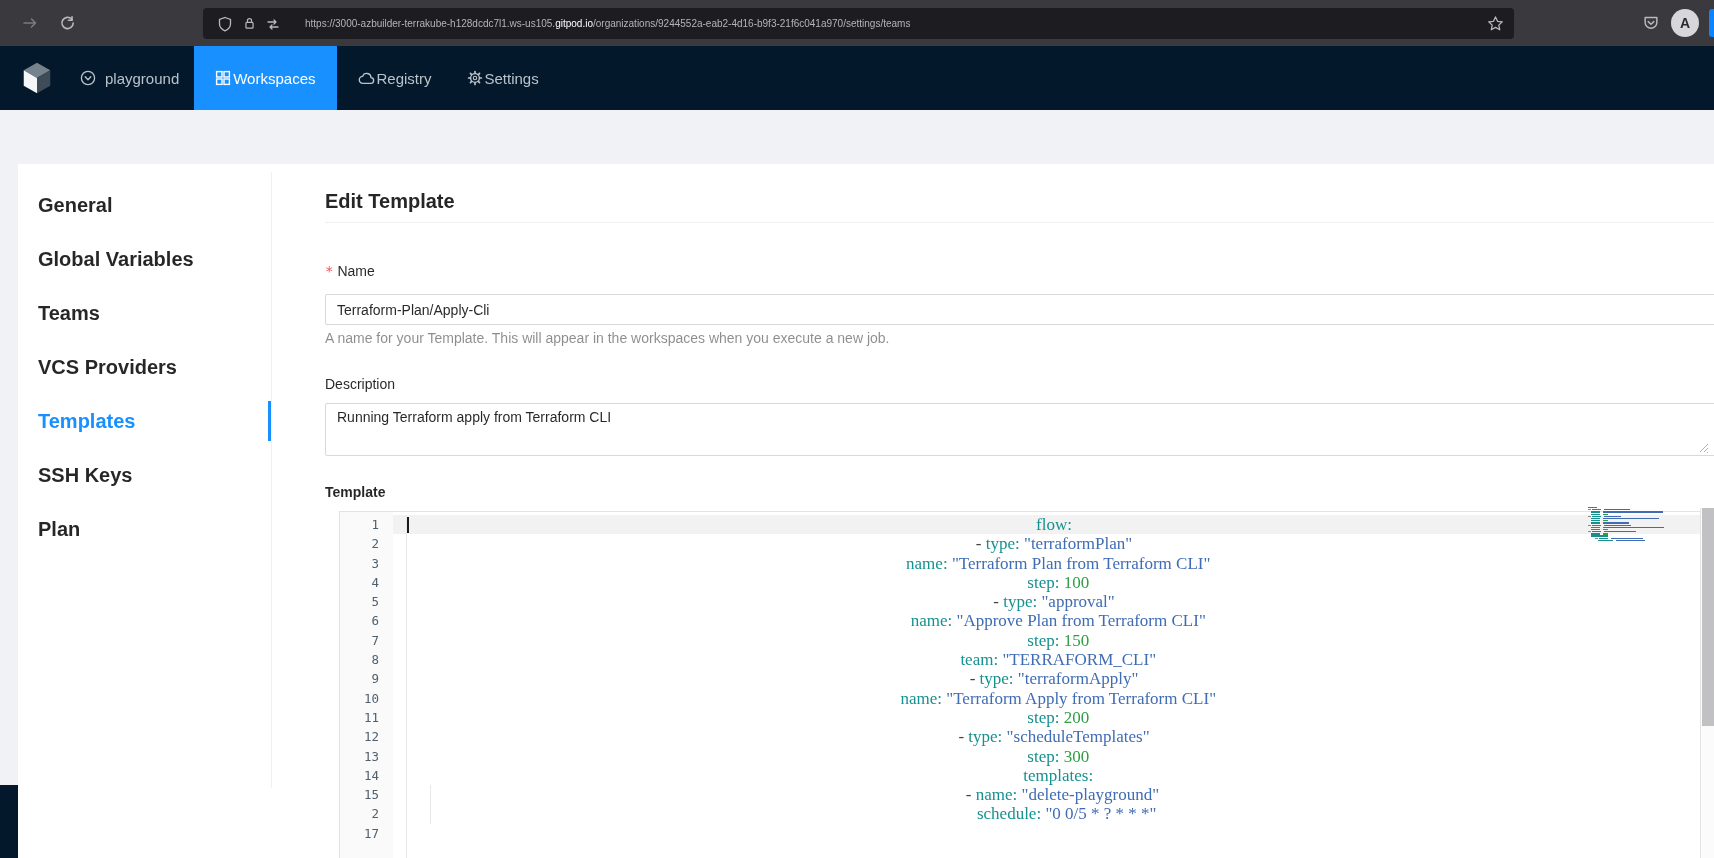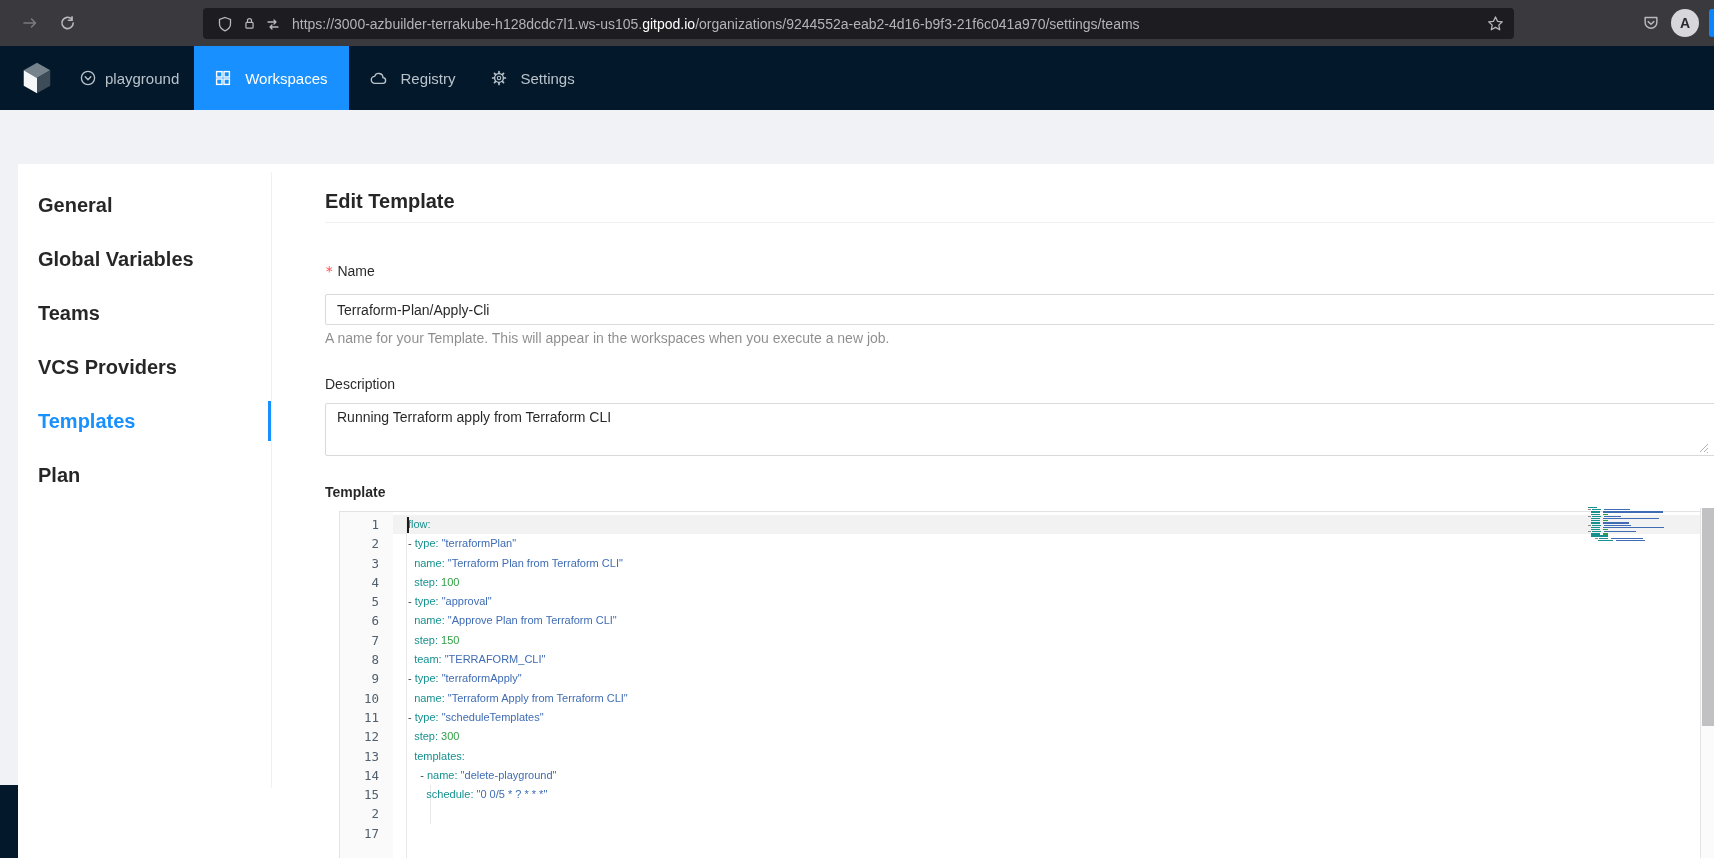--- a/index.html
+++ b/index.html
@@ -9,37 +9,37 @@
 
   
   .browser-bar { position:absolute; left:0; top:0; width:1714px; height:46px; background:#3a3a3e; }
   .chrome-btn { position:absolute; top:7px; width:32px; height:32px; border-radius:4px;
                 display:flex; align-items:center; justify-content:center; color:#b9b9bd; }
   .chrome-btn.disabled { color:#7a7a80; }
   .url-bar { position:absolute; left:203px; top:8px; width:1311px; height:31px; background:#1c1c21;
              border-radius:4px; display:flex; align-items:center; padding:0 10px; }
   .url-icon { display:flex; align-items:center; justify-content:center; width:24px; height:24px;
               color:#b9b9bd; flex:0 0 auto; }
-  .url-text { margin-left:7px; font-size:14px; color:#b4b4b8; white-space:nowrap; overflow:hidden; }
+  .url-text { margin-left:20px; font-size:10px; color:#b4b4b8; white-space:nowrap; overflow:hidden; }
   .url-text .hl { color:#ffffff; }
   .star-btn { margin-left:auto; color:#b9b9bd; display:flex; align-items:center; }
   .pocket-btn { position:absolute; left:1637px; top:9px; width:28px; height:28px; color:#b9b9bd;
                 display:flex; align-items:center; justify-content:center; }
   .avatar { position:absolute; left:1671px; top:9px; width:28px; height:28px; border-radius:50%;
             background:#d7d7db; color:#2a2a2e; font-size:14px; font-weight:bold;
             display:flex; align-items:center; justify-content:center; }
   .account-sliver { position:absolute; left:1709px; top:9px; width:5px; height:28px;
                     background:#0a84ff; border-radius:3px 0 0 3px; }
 
   
   .top-nav { position:absolute; left:0; top:46px; width:1714px; height:64px; background:var(--nav-bg,#04182b);
              display:flex; align-items:center; font-size:15px; }
   .logo { margin-left:20px; width:34px; height:34px; flex:0 0 auto; }
   .org-item { margin-left:26px; display:flex; align-items:center; gap:9px; color:#bac3ca; height:64px; }
-  .nav-item { display:flex; align-items:center; gap:14px; color:#bac3ca; height:64px; padding:0 21px; }
+  .nav-item { display:flex; align-items:center; gap:2px; color:#bac3ca; height:64px; padding:0 21px; }
   .nav-item.active { background:var(--accent,#1890ff); color:#fff; }
   .nav-icon { display:flex; align-items:center; }
 
   
   .breadcrumb-bar { position:absolute; left:0; top:110px; width:1714px; height:54px; background:#f0f2f5; }
   .breadcrumb { position:absolute; left:20px; top:18px; font-size:14px; }
   .crumb-parent { color:rgba(0,0,0,0.45); }
   .crumb-sep { color:rgba(0,0,0,0.45); margin:0 9px; }
   .crumb-current { color:rgba(0,0,0,0.85); }
 
@@ -67,21 +67,21 @@
                    font-family:"Liberation Sans", sans-serif; }
   .resize-handle { position:absolute; left:1678px; top:276px; width:14px; height:14px; color:#b0b0b0; }
 
   
   .editor { position:absolute; left:321px; top:347px; width:1361px; height:347px; background:#fff;
             border-top:1px solid #e3e3e3; border-left:1px solid #e3e3e3; display:flex; overflow:hidden; }
   .gutter { width:53px; background:#fafafa; padding-top:3px; flex:0 0 auto; }
   .ln { height:19.3px; line-height:19.3px; text-align:right; padding-right:14px;
         font-family:"DejaVu Sans Mono", monospace; font-size:12.5px; color:var(--line-number,#51606e); }
   .code-area { position:relative; flex:1; padding-top:3px;
-               font-family:Liberation Sans, sans-serif; font-size:11px; color:#333; }
+               font-family:Liberation Serif, serif; font-size:17px; color:#333;text-align:center; }
   .code-line { height:19.3px; line-height:19.3px; padding-left:15px; white-space:pre; position:relative; z-index:2; }
   .active-line { position:absolute; left:0; right:0; top:3px; height:19.3px; background:rgba(0,0,0,0.05); z-index:1; }
   .vline { position:absolute; left:13px; top:3px; bottom:0; width:1px; background:#e8e8e8; z-index:1; }
   .vline2 { position:absolute; left:37px; top:273px; height:39px; width:1px; background:#e8e8e8; z-index:1; }
   .cursor { position:absolute; left:14px; top:5px; width:1.5px; height:16px; background:#1a1a1a; z-index:3; }
   .c-key { color:var(--code-key,#16918f); }
   .c-str { color:var(--code-string,#3f6cb4); }
   .c-num { color:var(--code-number,#2f9e44); }
   .c-plain { color:#444; }
 
@@ -210,20 +210,21 @@
 
 
   <div class="card">
 
     <div class="side-menu">
       <div class="menu-item">General</div>
       <div class="menu-item">Global Variables</div>
       <div class="menu-item">Teams</div>
       <div class="menu-item">VCS Providers</div>
       <div class="menu-item selected">Templates</div>
+      <div class="menu-item">SSH Keys</div>
       <div class="menu-item">Plan</div>
     </div>
 
     <div class="page-title">Edit Template</div>
     <div class="title-divider"></div>
 
     <div class="field-label" style="left:307px; top:99px;">
       <span class="required-mark">*</span><span>Name</span>
     </div>
     <input class="name-input" type="text" value="Terraform-Plan/Apply-Cli" style="">
@@ -267,20 +268,21 @@
       <div class="code-line"><span class="c-key">flow:</span></div>
           <div class="code-line"><span class="c-plain">- </span><span class="c-key">type:</span><span class="c-plain"> </span><span class="c-str">"terraformPlan"</span></div>
           <div class="code-line"><span class="c-plain">  </span><span class="c-key">name:</span><span class="c-plain"> </span><span class="c-str">"Terraform Plan from Terraform CLI"</span></div>
           <div class="code-line"><span class="c-plain">  </span><span class="c-key">step:</span><span class="c-plain"> </span><span class="c-num">100</span></div>
           <div class="code-line"><span class="c-plain">- </span><span class="c-key">type:</span><span class="c-plain"> </span><span class="c-str">"approval"</span></div>
           <div class="code-line"><span class="c-plain">  </span><span class="c-key">name:</span><span class="c-plain"> </span><span class="c-str">"Approve Plan from Terraform CLI"</span></div>
           <div class="code-line"><span class="c-plain">  </span><span class="c-key">step:</span><span class="c-plain"> </span><span class="c-num">150</span></div>
           <div class="code-line"><span class="c-plain">  </span><span class="c-key">team:</span><span class="c-plain"> </span><span class="c-str">"TERRAFORM_CLI"</span></div>
           <div class="code-line"><span class="c-plain">- </span><span class="c-key">type:</span><span class="c-plain"> </span><span class="c-str">"terraformApply"</span></div>
           <div class="code-line"><span class="c-plain">  </span><span class="c-key">name:</span><span class="c-plain"> </span><span class="c-str">"Terraform Apply from Terraform CLI"</span></div>
+          <div class="code-line"><span class="c-plain">  </span><span class="c-key">step:</span><span class="c-plain"> </span><span class="c-num">200</span></div>
           <div class="code-line"><span class="c-plain">- </span><span class="c-key">type:</span><span class="c-plain"> </span><span class="c-str">"scheduleTemplates"</span></div>
           <div class="code-line"><span class="c-plain">  </span><span class="c-key">step:</span><span class="c-plain"> </span><span class="c-num">300</span></div>
           <div class="code-line"><span class="c-plain">  </span><span class="c-key">templates:</span></div>
           <div class="code-line"><span class="c-plain">    </span><span class="c-plain">- </span><span class="c-key">name:</span><span class="c-plain"> </span><span class="c-str">"delete-playground"</span></div>
           <div class="code-line"><span class="c-plain">      </span><span class="c-key">schedule:</span><span class="c-plain"> </span><span class="c-str">"0 0/5 * ? * * *"</span></div>
           <div class="code-line"></div>
         </div>
     </div>
   </div>
 

